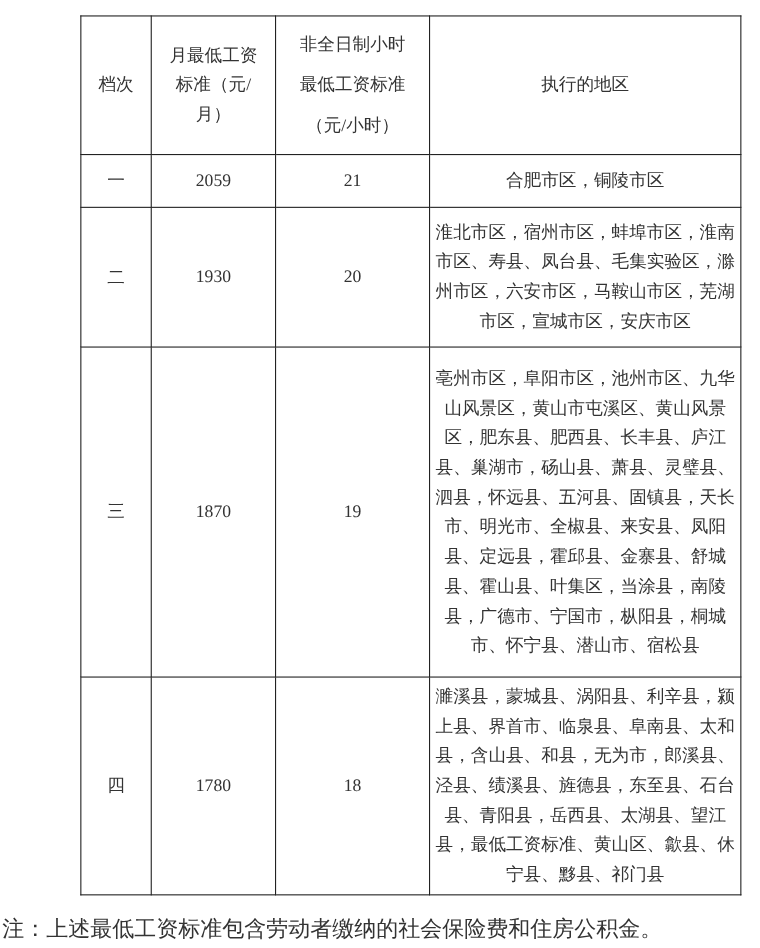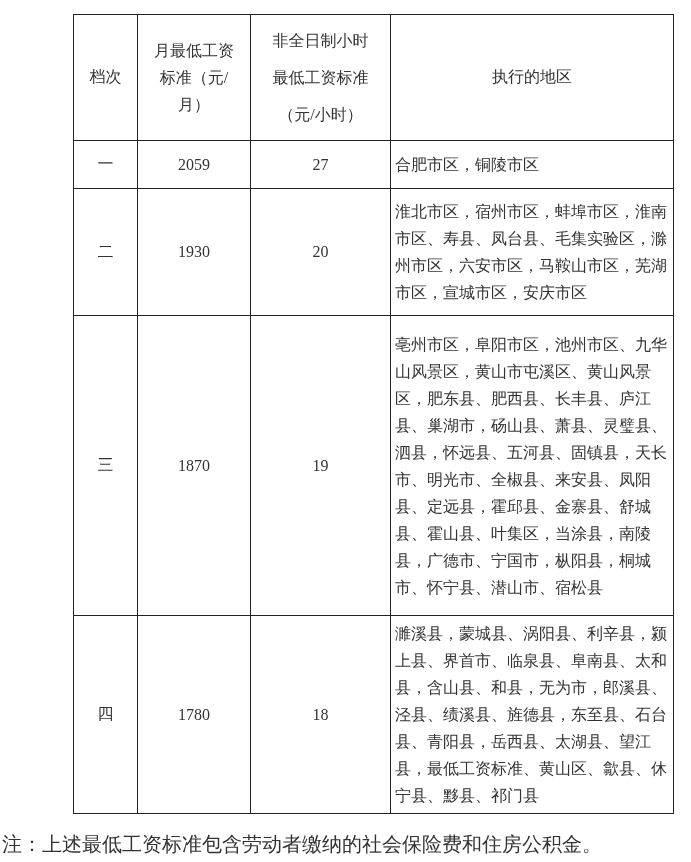--- a/index.html
+++ b/index.html
@@ -44,21 +44,21 @@
   tr.row-3 { height: 300px; }
   tr.row-4 { height: 198px; }
   td.hdr-monthly {
     line-height: 27px;
   }
   td.hdr-hourly {
     line-height: 37px;
     margin-top: 24px;
   }
   td.regions {
-    text-align: left;
+    text-align: center;
     padding: 10px 12px 10px 9px;
     line-height: 27px;
     word-break: break-all;
     overflow-wrap: anywhere;
   }
   .note {
     position: absolute;
     left: 2px;
     top: 831px;
     font-size: 20px;
@@ -84,21 +84,21 @@
 标准（元/
 月）</td>
         <td class="center pre hdr-hourly">非全日制小时
 最低工资标准
 （元/小时）</td>
         <td class="center">执行的地区</td>
       </tr>
       <tr class="row-1">
         <td class="center">一</td>
         <td class="center">2059</td>
-        <td class="center">27</td>
+        <td class="center">21</td>
         <td class="regions">合肥市区，铜陵市区</td>
       </tr>
       <tr class="row-2">
         <td class="center">二</td>
         <td class="center">1930</td>
         <td class="center">20</td>
         <td class="regions">淮北市区，宿州市区，蚌埠市区，淮南市区、寿县、凤台县、毛集实验区，滁州市区，六安市区，马鞍山市区，芜湖市区，宣城市区，安庆市区</td>
       </tr>
       <tr class="row-3">
         <td class="center">三</td>

